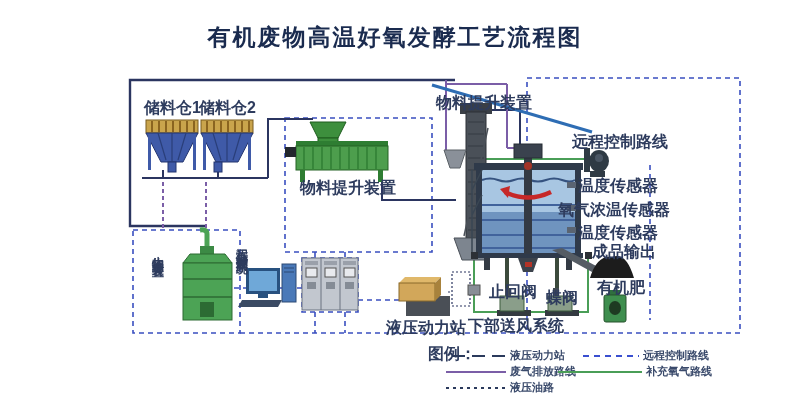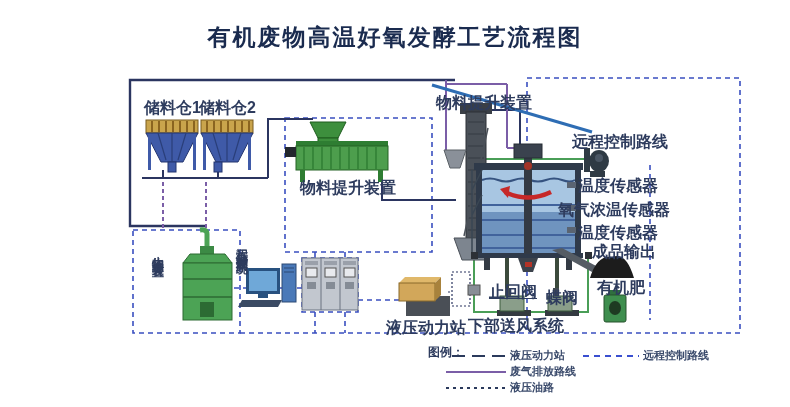--- a/index.html
+++ b/index.html
@@ -18,21 +18,21 @@
              white-space:nowrap;pointer-events:none;}
   
   .lg-item{position:absolute;z-index:10;display:flex;align-items:center;gap:4px;}
   .lg-line{display:inline-block;height:2px;}
   .lg-longdash{background:repeating-linear-gradient(90deg,#2b3a5c 0 13px,transparent 13px 20px);}
   .lg-dash{background:repeating-linear-gradient(90deg,#3a4fd0 0 6px,transparent 6px 11px);}
   .lg-solid-purple{background:#7b5ea7;}
   .lg-solid-green{background:#4a9e57;}
   .lg-dot{background:repeating-linear-gradient(90deg,#2b3a5c 0 3px,transparent 3px 7px);}
   .lg-label{font-size:11px;font-weight:700;color:#3a4a6b;white-space:nowrap;}
-  #legend-title{position:absolute;z-index:10;font-size:12px;font-weight:800;color:#2e3c5e;}
+  #legend-title{position:absolute;z-index:10;font-size:16px;font-weight:800;color:#2e3c5e;}
 </style>
 </head>
 <body>
 
 <div id="stage">
 
   <div id="page-title">有机废物高温好氧发酵工艺流程图</div>
 
   <svg id="diagram-svg" width="790" height="407" viewBox="0 0 790 407">
 
@@ -221,39 +221,43 @@
   <div class="lbl center" style="left:144px;top:99px;width:54px;">储料仓1</div>
   <div class="lbl center" style="left:199px;top:99px;width:54px;">储料仓2</div>
   <div class="lbl center" style="left:300px;top:179px;width:84px;">物料提升装置</div>
   <div class="lbl" style="left:436px;top:94px;">物料提升装置</div>
   <div class="lbl" style="left:572px;top:133px;">远程控制路线</div>
   <div class="lbl" style="left:578px;top:177px;">温度传感器</div>
   <div class="lbl" style="left:558px;top:201px;">氧气浓温传感器</div>
   <div class="lbl" style="left:578px;top:224px;">温度传感器</div>
   <div class="lbl" style="left:592px;top:243px;">成品输出</div>
   <div class="lbl" style="left:597px;top:279px;">有机肥</div>
-  <div class="lbl" style="left:489px;top:283px;text-decoration:underline;">止回阀</div>
+  <div class="lbl" style="left:489px;top:283px;">止回阀</div>
   <div class="lbl" style="left:546px;top:289px;">蝶阀</div>
   <div class="lbl" style="left:468px;top:317px;">下部送风系统</div>
   <div class="lbl" style="left:386px;top:319px;">液压动力站</div>
   <div class="vlabel" style="left:152px;top:246px;height:82px;">生物除臭装置</div>
   <div class="vlabel" style="left:236px;top:238px;height:100px;">远程自动控制系统</div>
 
   <div id="legend-title" style="left:428px;top:344px;">图例：</div>
 
   <div class="lg-item" style="left:452px;top:348px;">
     <span class="lg-line lg-longdash" style="width:54px;"></span>
     <span class="lg-label">液压动力站</span>
   </div>
   <div class="lg-item" style="left:583px;top:348px;align-items:center;">
     <span class="lg-line lg-dash" style="width:56px;"></span>
     <span class="lg-label">远程控制路线</span>
   </div>
   <div class="lg-item" style="left:446px;top:364px;">
     <span class="lg-line lg-solid-purple" style="width:60px;"></span>
     <span class="lg-label">废气排放路线</span>
   </div>
+  <div class="lg-item" style="left:558px;top:364px;">
+    <span class="lg-line lg-solid-green" style="width:84px;"></span>
+    <span class="lg-label">补充氧气路线</span>
+  </div>
   <div class="lg-item" style="left:446px;top:380px;text-align:center;">
     <span class="lg-line lg-dot" style="width:60px;"></span>
     <span class="lg-label">液压油路</span>
   </div>
 
 </div>
 
 </body></html>

